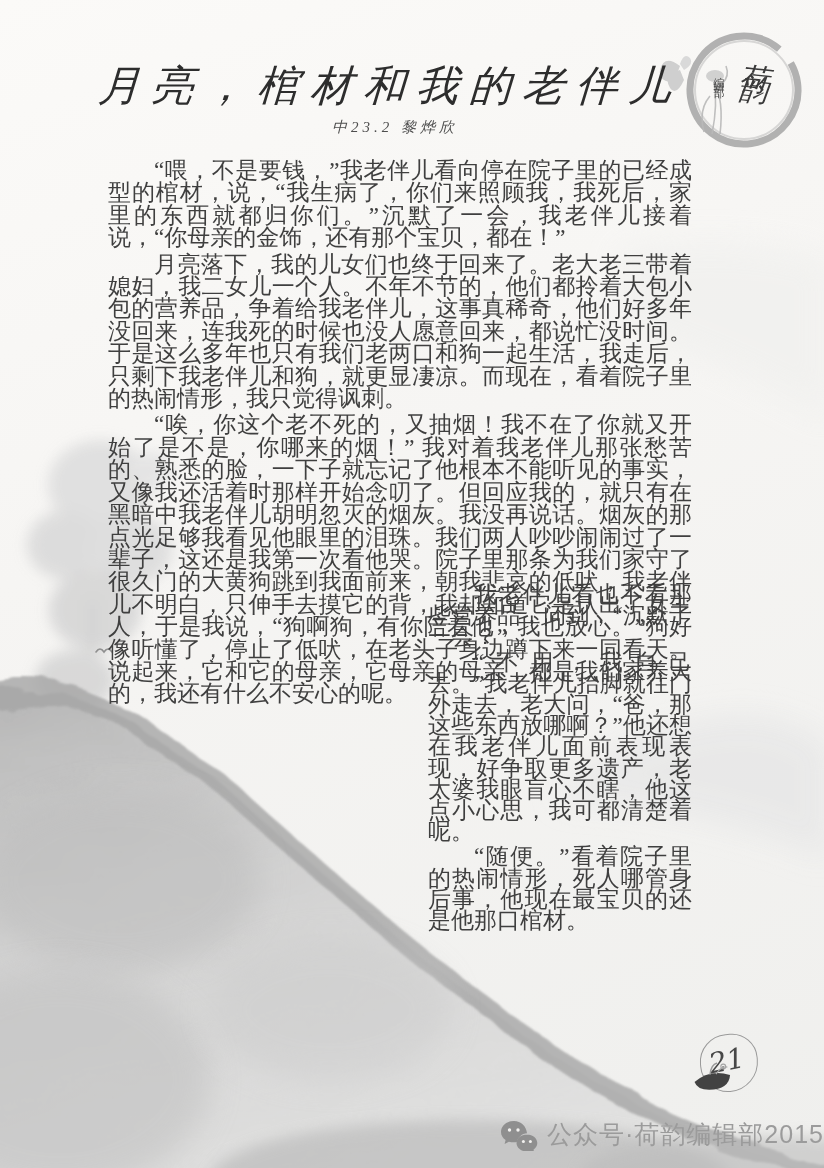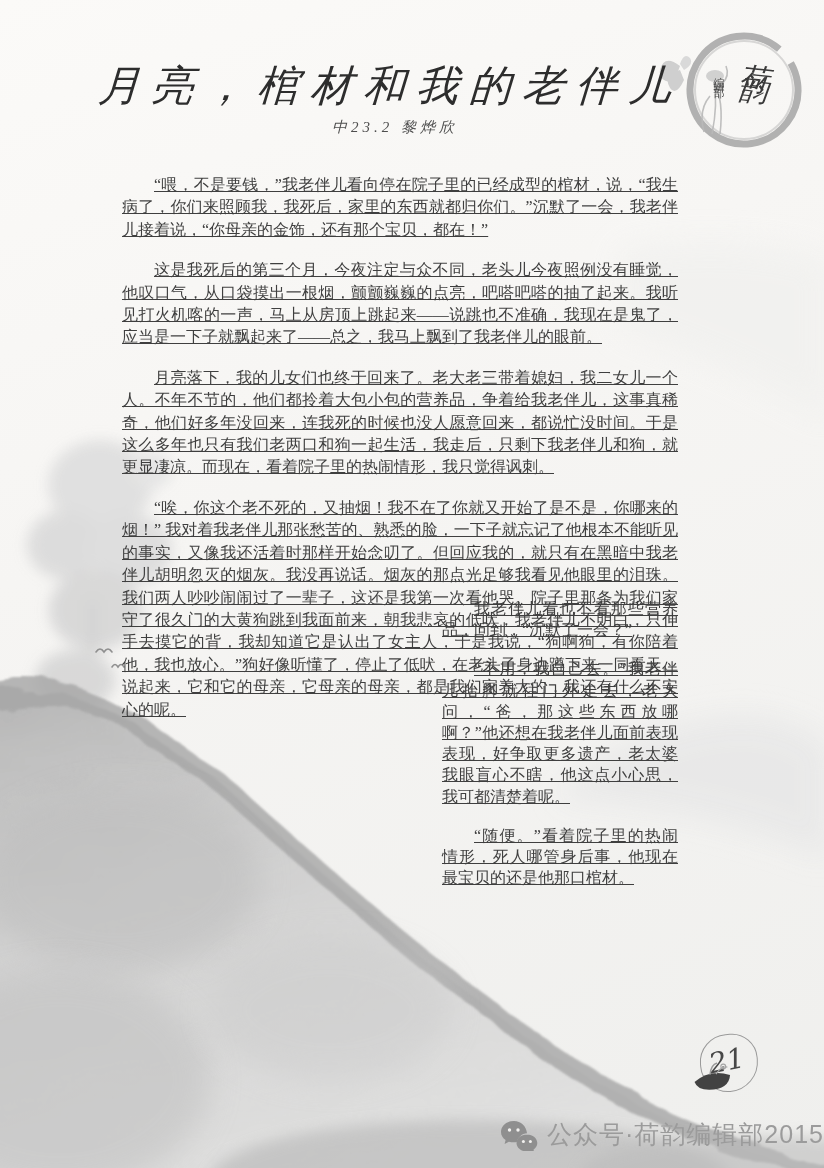--- a/index.html
+++ b/index.html
@@ -51,26 +51,25 @@
   }
 
   
   .col-main{
     position:absolute;left:104px;top:156px;width:592px;z-index:3;
   }
   .col-right{
     position:absolute;left:424px;top:580px;width:272px;z-index:3;
   }
   .col-main p,.col-right p{
-    margin:18px;
+    margin:4px;
     text-indent:2em;
-    font-size:16px;
+    font-size:23px;
     color:#3f3f3f;
     text-align:justify;
-    text-decoration:underline;
   }
   .col-main p{line-height:22.4px;}
   .col-right p{line-height:21.2px;}
 
   
   .pagenum{
     position:absolute;left:700px;top:1034px;width:56px;height:56px;
     border:1.5px solid #9a9a9a;
     border-radius:50% 46% 54% 50%;
     transform:rotate(-5deg);
@@ -174,21 +173,20 @@
     </svg>
     <div class="logo-main">荷韵</div>
     <div class="logo-sub">编辑部</div>
   </div>
 
   <h1 class="title">月亮，棺材和我的老伴儿</h1>
   <div class="byline">中23.2 黎烨欣</div>
 
   <div class="col-main">
     <p>“喂，不是要钱，”我老伴儿看向停在院子里的已经成型的棺材，说，“我生病了，你们来照顾我，我死后，家里的东西就都归你们。”沉默了一会，我老伴儿接着说，“你母亲的金饰，还有那个宝贝，都在！”</p>
-    <p>这是我死后的第三个月，今夜注定与众不同，老头儿今夜照例没有睡觉，他叹口气，从口袋摸出一根烟，颤颤巍巍的点亮，吧嗒吧嗒的抽了起来。我听见打火机喀的一声，马上从房顶上跳起来——说跳也不准确，我现在是鬼了，应当是一下子就飘起来了——总之，我马上飘到了我老伴儿的眼前。</p>
     <p>月亮落下，我的儿女们也终于回来了。老大老三带着媳妇，我二女儿一个人。不年不节的，他们都拎着大包小包的营养品，争着给我老伴儿，这事真稀奇，他们好多年没回来，连我死的时候也没人愿意回来，都说忙没时间。于是这么多年也只有我们老两口和狗一起生活，我走后，只剩下我老伴儿和狗，就更显凄凉。而现在，看着院子里的热闹情形，我只觉得讽刺。</p>
     <p>“唉，你这个老不死的，又抽烟！我不在了你就又开始了是不是，你哪来的烟！” 我对着我老伴儿那张愁苦的、熟悉的脸，一下子就忘记了他根本不能听见的事实，又像我还活着时那样开始念叨了。但回应我的，就只有在黑暗中我老伴儿胡明忽灭的烟灰。我没再说话。烟灰的那点光足够我看见他眼里的泪珠。我们两人吵吵闹闹过了一辈子，这还是我第一次看他哭。院子里那条为我们家守了很久门的大黄狗跳到我面前来，朝我悲哀的低吠，我老伴儿不明白，只伸手去摸它的背，我却知道它是认出了女主人，于是我说，“狗啊狗，有你陪着他，我也放心。”狗好像听懂了，停止了低吠，在老头子身边蹲下来一同看天。说起来，它和它的母亲，它母亲的母亲，都是我们家养大的，我还有什么不安心的呢。</p>
   </div>
 
   <div class="col-right">
     <p>我老伴儿看也不看那些营养品，问到，“沉默了一会？”</p>
     <p>“不用，我自己去。”我老伴儿抬脚就往门外走去，老大问，“爸，那这些东西放哪啊？”他还想在我老伴儿面前表现表现，好争取更多遗产，老太婆我眼盲心不瞎，他这点小心思，我可都清楚着呢。</p>
     <p>“随便。”看着院子里的热闹情形，死人哪管身后事，他现在最宝贝的还是他那口棺材。</p>
   </div>
 

